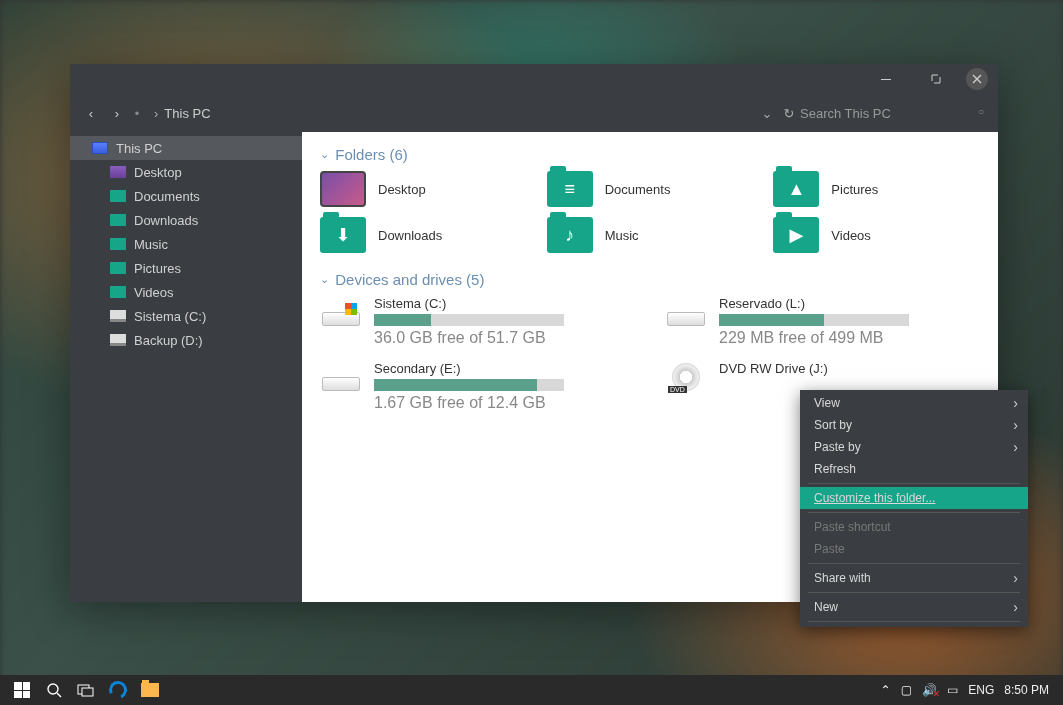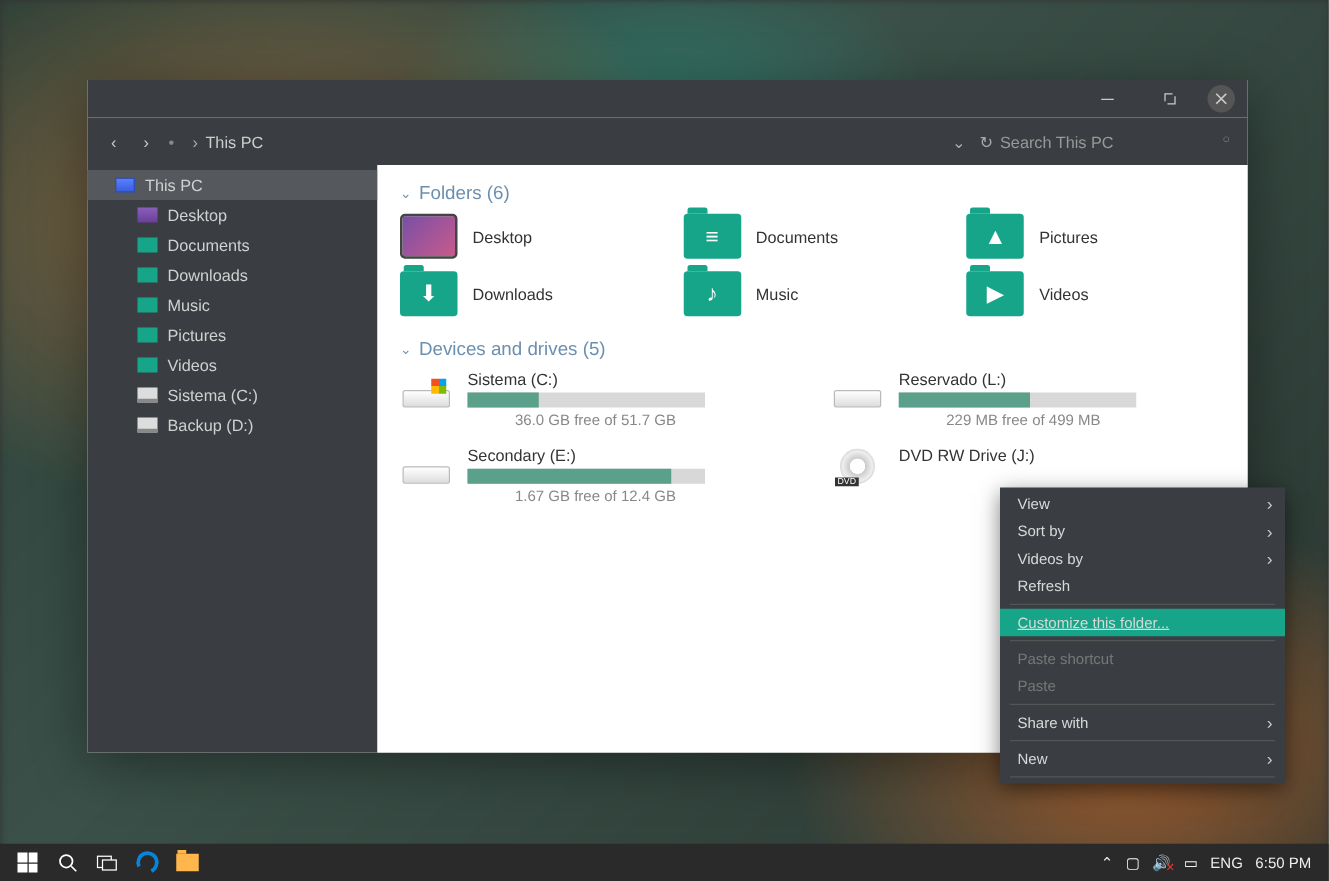--- a/index.html
+++ b/index.html
@@ -49,21 +49,21 @@
 .drive-item { display: flex; gap: 12px; cursor: pointer; }
 .dico { width: 42px; height: 30px; display: flex; align-items: flex-end; justify-content: center; }
 .disk3d { width: 38px; height: 14px; background: linear-gradient(#fff,#ddd); border: 1px solid #bbb; border-radius: 2px; position: relative; }
 .disk3d.win::after { content: ""; position: absolute; top: -10px; right: 2px; width: 12px; height: 12px; background: conic-gradient(#00a4ef 0 90deg, #7fba00 90deg 180deg, #ffb900 180deg 270deg, #f25022 270deg); }
 .dvd { width: 28px; height: 28px; border-radius: 50%; background: radial-gradient(circle, #fff 30%, #ccc 32%, #eee 60%, #999 100%); position: relative; }
 .dvd-lbl { position: absolute; bottom: -2px; left: -4px; background: #333; color: #fff; font-size: 7px; padding: 0 2px; }
 .drive-info { flex: 1; }
 .drive-name { font-size: 13px; color: #333; }
 .drive-bar { width: 190px; height: 12px; background: #d8d8d8; margin: 3px 0; }
 .drive-fill { height: 100%; background: #5aa08a; }
-.drive-free { font-size: 12px; color: #888; margin-left: 38px; }
+.drive-free { font-size: 16px; color: #888; }
 .ctxmenu { position: absolute; left: 800px; top: 390px; width: 228px; background: #3a3e42; box-shadow: 0 4px 16px rgba(0,0,0,0.5); padding: 2px 0; z-index: 50; text-align: right; }
 .ctx-item { height: 22px; display: flex; align-items: center; padding: 0 14px; color: #d8d8d8; font-size: 12px; cursor: pointer; position: relative; }
 .ctx-item.dis { color: #777; }
 .ctx-item.hl { background: #17a589; text-decoration: underline; }
 .ctx-sub::after { content: "›"; position: absolute; right: 10px; font-size: 14px; color: #ccc; }
 .ctx-sep { height: 1px; background: #555; margin: 3px 8px; }
 .taskbar { position: absolute; left: 0; right: 0; bottom: 0; height: 30px; background: #2a2a2a; display: flex; align-items: center; padding: 0 6px; color: #eee; font-size: 12px; }
 .tb-ico { width: 32px; height: 30px; display: flex; align-items: center; justify-content: center; cursor: pointer; }
 .tb-spacer { flex: 1; }
 .tray { display: flex; align-items: center; gap: 10px; padding-right: 8px; }
@@ -245,21 +245,21 @@
             </div>
         </div>
       </div>
     </div>
   </div>
 </div>
 
 <div class="ctxmenu">
   <div class="ctx-item ctx-sub">View</div>
   <div class="ctx-item ctx-sub">Sort by</div>
-  <div class="ctx-item ctx-sub">Videos by</div>
+  <div class="ctx-item ctx-sub">Paste by</div>
   <div class="ctx-item">Refresh</div>
   <div class="ctx-sep"></div>
   <div class="ctx-item hl">Customize this folder...</div>
   <div class="ctx-sep"></div>
   <div class="ctx-item dis">Paste shortcut</div>
   <div class="ctx-item dis">Paste</div>
   <div class="ctx-sep"></div>
   <div class="ctx-item ctx-sub">Share with</div>
   <div class="ctx-sep"></div>
   <div class="ctx-item ctx-sub">New</div>
@@ -293,15 +293,15 @@
   <div class="tb-ico">
       <div class="folder-tb"></div>
     </div>
   <div class="tb-spacer"></div>
   <div class="tray">
     <span>⌃</span>
     <span>▢</span>
     <span style="color:#fff;position:relative">🔊<span style="position:absolute;right:-3px;bottom:-2px;color:#e33;font-size:9px">✕</span></span>
     <span>▭</span>
     <span>ENG</span>
-    <span>6:50 PM</span>
+    <span>8:50 PM</span>
   </div>
 </div>
 
 </body></html>

